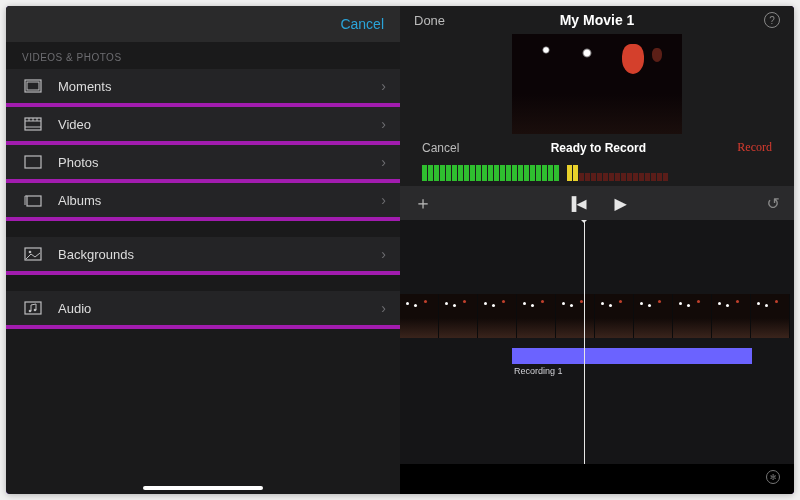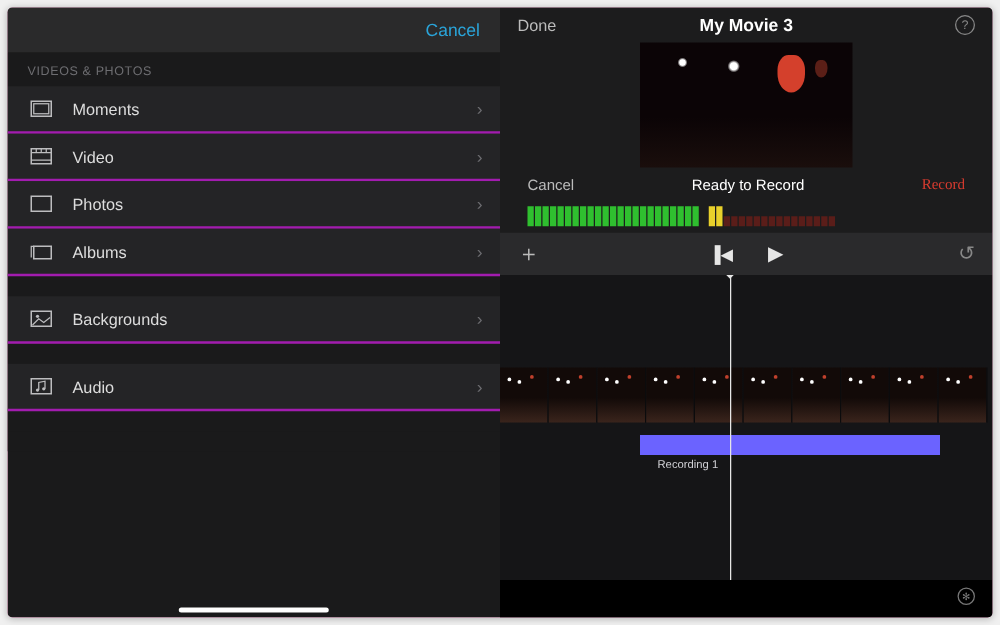--- a/index.html
+++ b/index.html
@@ -3,42 +3,42 @@
 <meta charset="utf-8">
 <style>
   * { box-sizing: border-box; margin: 0; padding: 0; }
   body {
     width: 800px; height: 500px; overflow: hidden;
     font-family: -apple-system, Helvetica, Arial, sans-serif;
     background: #f0f0f0;
     display: flex; align-items: center; justify-content: center;
   }
   .device-frame {
-    width: 788px; height: 488px; background: #f9a8d4;
+    width: 788px; height: 488px; background: #6d28d9;
     display: flex; border-radius: 4px; overflow: hidden;
     box-shadow: 0 1px 6px rgba(0,0,0,.25);
   }
   
   .browser {
     width: 394px; height: 100%; background: #1a1a1b;
     display: flex; flex-direction: column; position: relative;
   }
   .browser-header {
     height: 36px; display: flex; align-items: center;
     justify-content: flex-end; padding: 0 16px;
     background: #2a2a2b;
   }
   .cancel-link { color: #2aa4d9; font-size: 14px; }
   .section-label {
     color: #6d6d71; font-size: 10px; letter-spacing: .5px;
     padding: 10px 16px 6px; background: #1a1a1b;
   }
   .menu-item {
     height: 38px; background: #242426;
-    border-bottom: 2px solid #a21caf;
+    border-bottom: 4px solid #a21caf;
     display: flex; align-items: center; padding: 0 16px;
     color: #ddd; font-size: 13px; position: relative;
   }
   .menu-item .icon { width: 22px; margin-right: 14px;
     display:inline-flex; align-items:center; justify-content:center;
     color:#bdbdbf; }
   .menu-item .chevron {
     position: absolute; right: 14px; color:#6d6d71; font-size: 14px;
   }
   .gap { height: 16px; background:#1a1a1b; }
@@ -70,21 +70,21 @@
     background: radial-gradient(circle,#fff 0 40%, rgba(255,255,255,0) 70%); }
   .light.a{ width:8px;height:8px; top:12px; left:30px; }
   .light.b{ width:10px;height:10px; top:14px; left:70px; }
   .lantern {
     position:absolute; top:10px; left:110px; width:22px; height:30px;
     background:#d4402c; border-radius:40% 40% 50% 50%;
   }
   .lantern.small{ left:140px; top:14px; width:10px;height:14px; background:#5b1f17;}
   .record-row { display:flex; align-items:center; justify-content:space-between;
     padding: 6px 22px 0; font-size:12px; }
-  .rc-cancel{ color:#bbb; } .rc-ready{ color:#fff; font-weight:400; } .rc-record{ color:#d83b2f;font-family:Liberation Serif, serif; }
+  .rc-cancel{ color:#bbb; } .rc-ready{ color:#fff; font-weight:700; } .rc-record{ color:#d83b2f;font-family:Liberation Serif, serif; }
   .levels { display:flex; gap:0; padding: 6px 22px 0; align-items:flex-end; height:26px;}
   .levels span{ width:5px; margin-right:1px; }
   .lv-g{ background:#2fbf2f; height:16px; }
   .lv-y{ background:#e9d12b; height:16px; }
   .lv-r{ background:#5a1d19; height:8px; }
 
   
   .transport { height:34px; background:#2a2a2c;
     display:flex; align-items:center; justify-content:center;
     position:relative; color:#e6e6e6; }
@@ -104,21 +104,21 @@
   .thumb { width:39px; height:44px;
     background: linear-gradient(#120a08 55%, #3a241c 100%);
     position:relative; border-right:1px solid #0b0b0c; }
   .thumb::after{ content:""; position:absolute; top:8px; left:6px;
     width:3px;height:3px;background:#fff;border-radius:50%;
     box-shadow: 8px 2px 0 #fff, 18px -2px 0 0 #c0402c; }
   .audio-clip {
     position:absolute; top:128px; left:112px; width:240px; height:16px;
     background:#6b63ff;
   }
-  .audio-label{ position:absolute; top:146px; left:126px;
+  .audio-label{ position:absolute; top:146px; left:114px;
     color:#d0d0d5; font-size:9px; }
   .footer { height:30px; background:#000; position:relative;}
   .settings-gear{ position:absolute; right:14px; top:6px;
     width:14px;height:14px;border:1.5px solid #777;border-radius:50%;
     display:flex;align-items:center;justify-content:center;color:#777;font-size:8px;}
 
   svg{ display:block; }
 </style>
 </head>
 <body>
@@ -210,21 +210,21 @@
     <div class="gap"></div>
 
 
     <div class="home-indicator"></div>
   </div>
 
   <div class="editor">
     <div class="editor-top">
       <div class="editor-header">
         <span>Done</span>
-        <span class="editor-title">My Movie 3</span>
+        <span class="editor-title">My Movie 1</span>
         <span class="help-ring">?</span>
       </div>
       <div class="preview">
         <span class="light a"></span>
         <span class="light b"></span>
         <span class="lantern"></span>
         <span class="lantern small"></span>
       </div>
       <div class="record-row">
         <span class="rc-cancel">Cancel</span>

